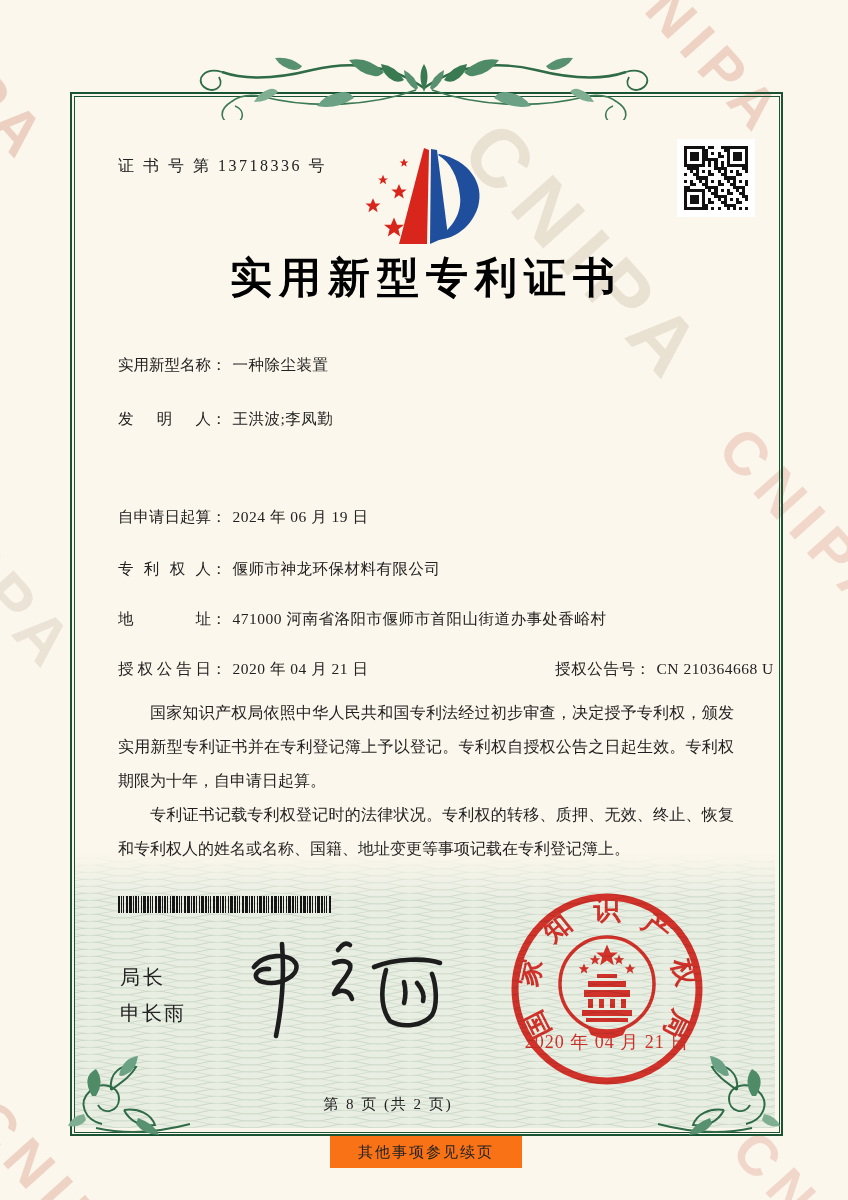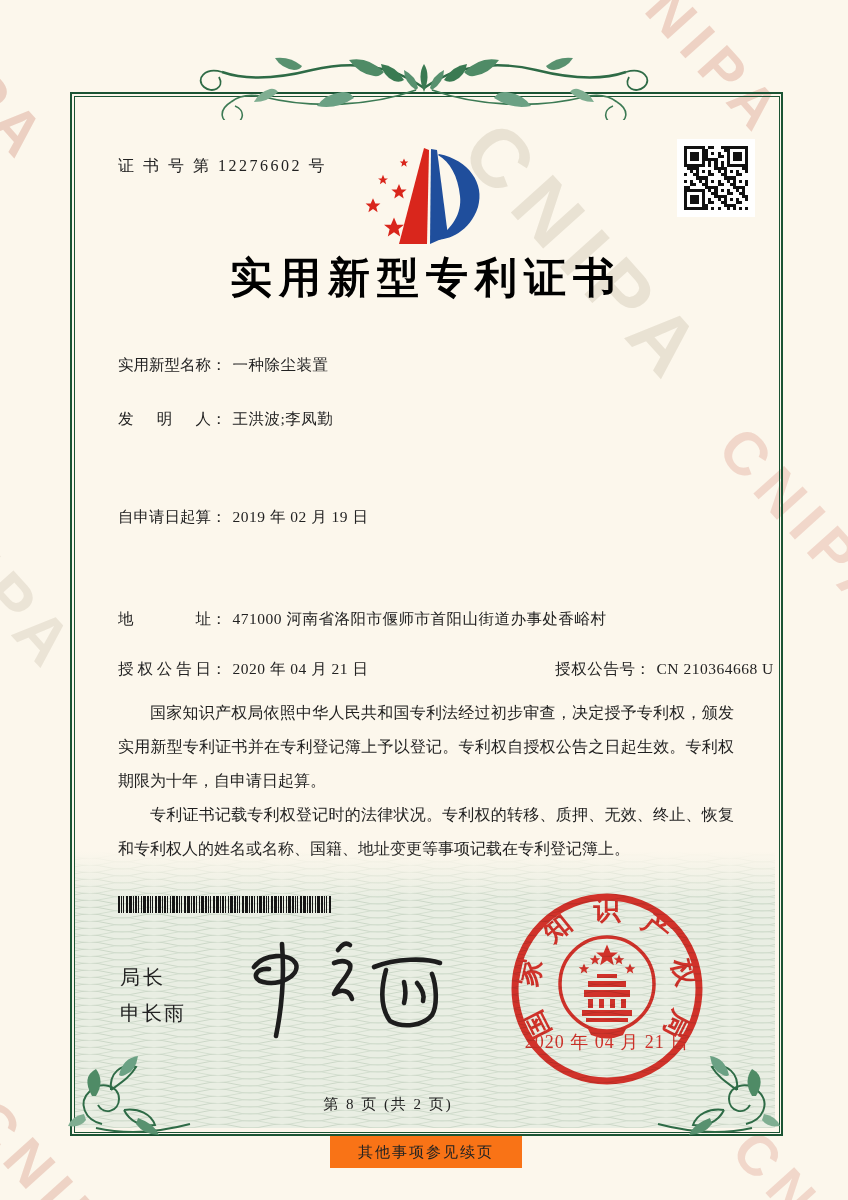--- a/index.html
+++ b/index.html
@@ -128,21 +128,21 @@
         <path d="M45,38 c-2,-17 10,-27 25,-23 c-6,10 -14,15 -25,23"></path>
         <path d="M58,58 c15,-2 27,4 31,15 c-13,2 -25,-3 -31,-15"></path>
       </g>
       <path d="M26,44 q-11,-19 4,-27 q9,12 0,27 z" fill="#4f8b66"></path>
       <path d="M53,23 q4,-17 19,-19 q-2,15 -13,19 q-4,2 -6,0 z" fill="#6ba184"></path>
       <path d="M72,66 q17,6 21,17 q-15,0 -23,-11 z" fill="#58916f"></path>
       <path d="M18,62 q-12,2 -16,12 q12,2 18,-6 z" fill="#7fae91"></path>
     </g>
   </svg>
 
-  <div class="cert-no">证 书 号 第 12276602 号</div>
+  <div class="cert-no">证 书 号 第 13718336 号</div>
 
   <svg class="logo" width="135" height="118" viewBox="0 0 135 118">
     <defs>
       <path id="star" d="M0,-10 L2.94,-3.09 L9.51,-3.09 L4.19,1.18 L5.88,8.09 L0,4 L-5.88,8.09 L-4.19,1.18 L-9.51,-3.09 L-2.94,-3.09 Z" fill="#d9261c"></path>
     </defs>
     <path d="M71,12 L76,14 L74,108 L46,108 Z" fill="#d9261c"></path>
     <path d="M78,13 L84,14 L95,100 L77,108 Z" fill="#1f4e9c"></path>
     <path d="M86,18 C116,24 132,48 125,71 C117,96 95,104 83,104 C99,92 109,78 107,60 C105,40 97,26 85,19 Z" fill="#1f4e9c"></path>
     <use href="#star" transform="translate(41,92) scale(1.05)"></use>
     <use href="#star" transform="translate(20,70) scale(0.78)"></use>
@@ -386,21 +386,24 @@
 
   <div class="title">实用新型专利证书</div>
 
   <div class="row r0">
     <span class="lab">实用新型名称</span><span class="col">：</span><span class="val">一种除尘装置</span>
   </div>
   <div class="row r1">
     <span class="lab">发明人</span><span class="col">：</span><span class="val">王洪波;李凤勤</span>
   </div>
   <div class="row r3">
-    <span class="lab">自申请日起算</span><span class="col">：</span><span class="val">2019 年 02 月 19 日</span>
+    <span class="lab">自申请日起算</span><span class="col">：</span><span class="val">2024 年 06 月 19 日</span>
+  </div>
+  <div class="row r4">
+    <span class="lab">专利权人</span><span class="col">：</span><span class="val">偃师市神龙环保材料有限公司</span>
   </div>
   <div class="row r5">
     <span class="lab">地址</span><span class="col">：</span><span class="val">471000 河南省洛阳市偃师市首阳山街道办事处香峪村</span>
   </div>
   <div class="row r6">
     <span class="lab">授权公告日</span><span class="col">：</span><span class="val">2020 年 04 月 21 日</span>
     <span class="pair2">
       <span class="lab">授权公告号</span><span class="col">：</span><span class="val">CN 210364668 U</span>
     </span>
   </div>

